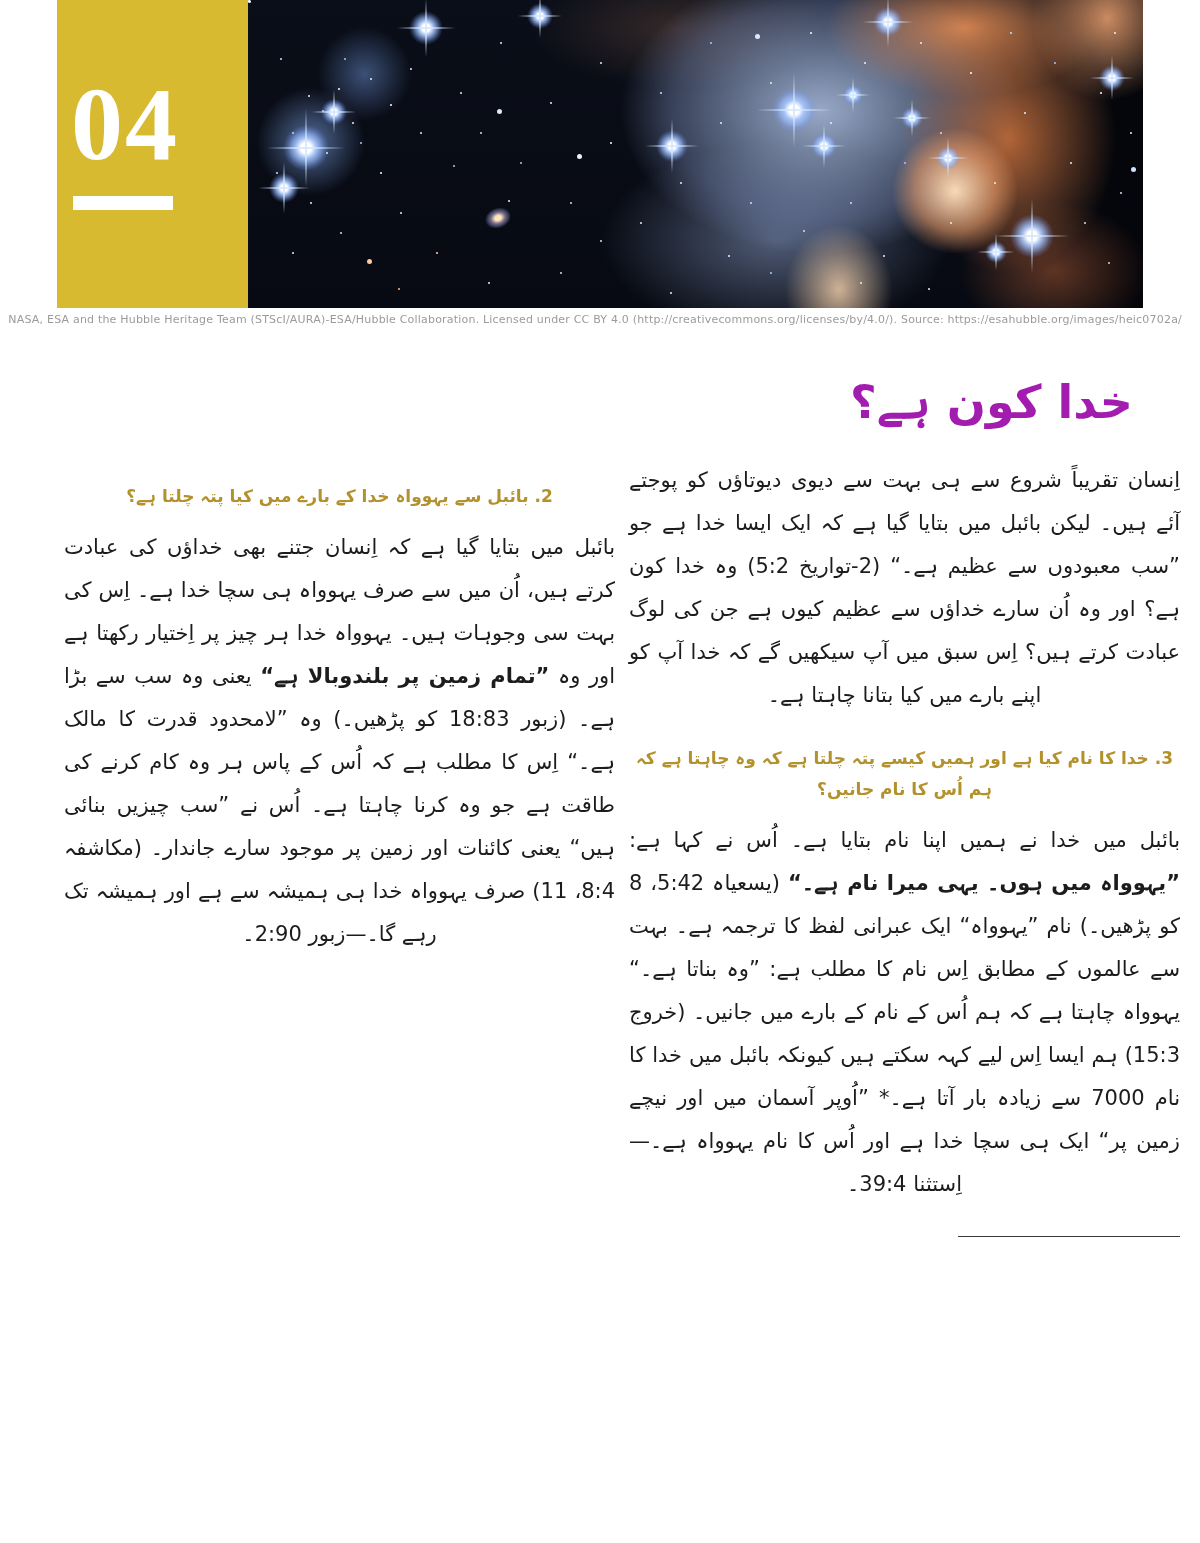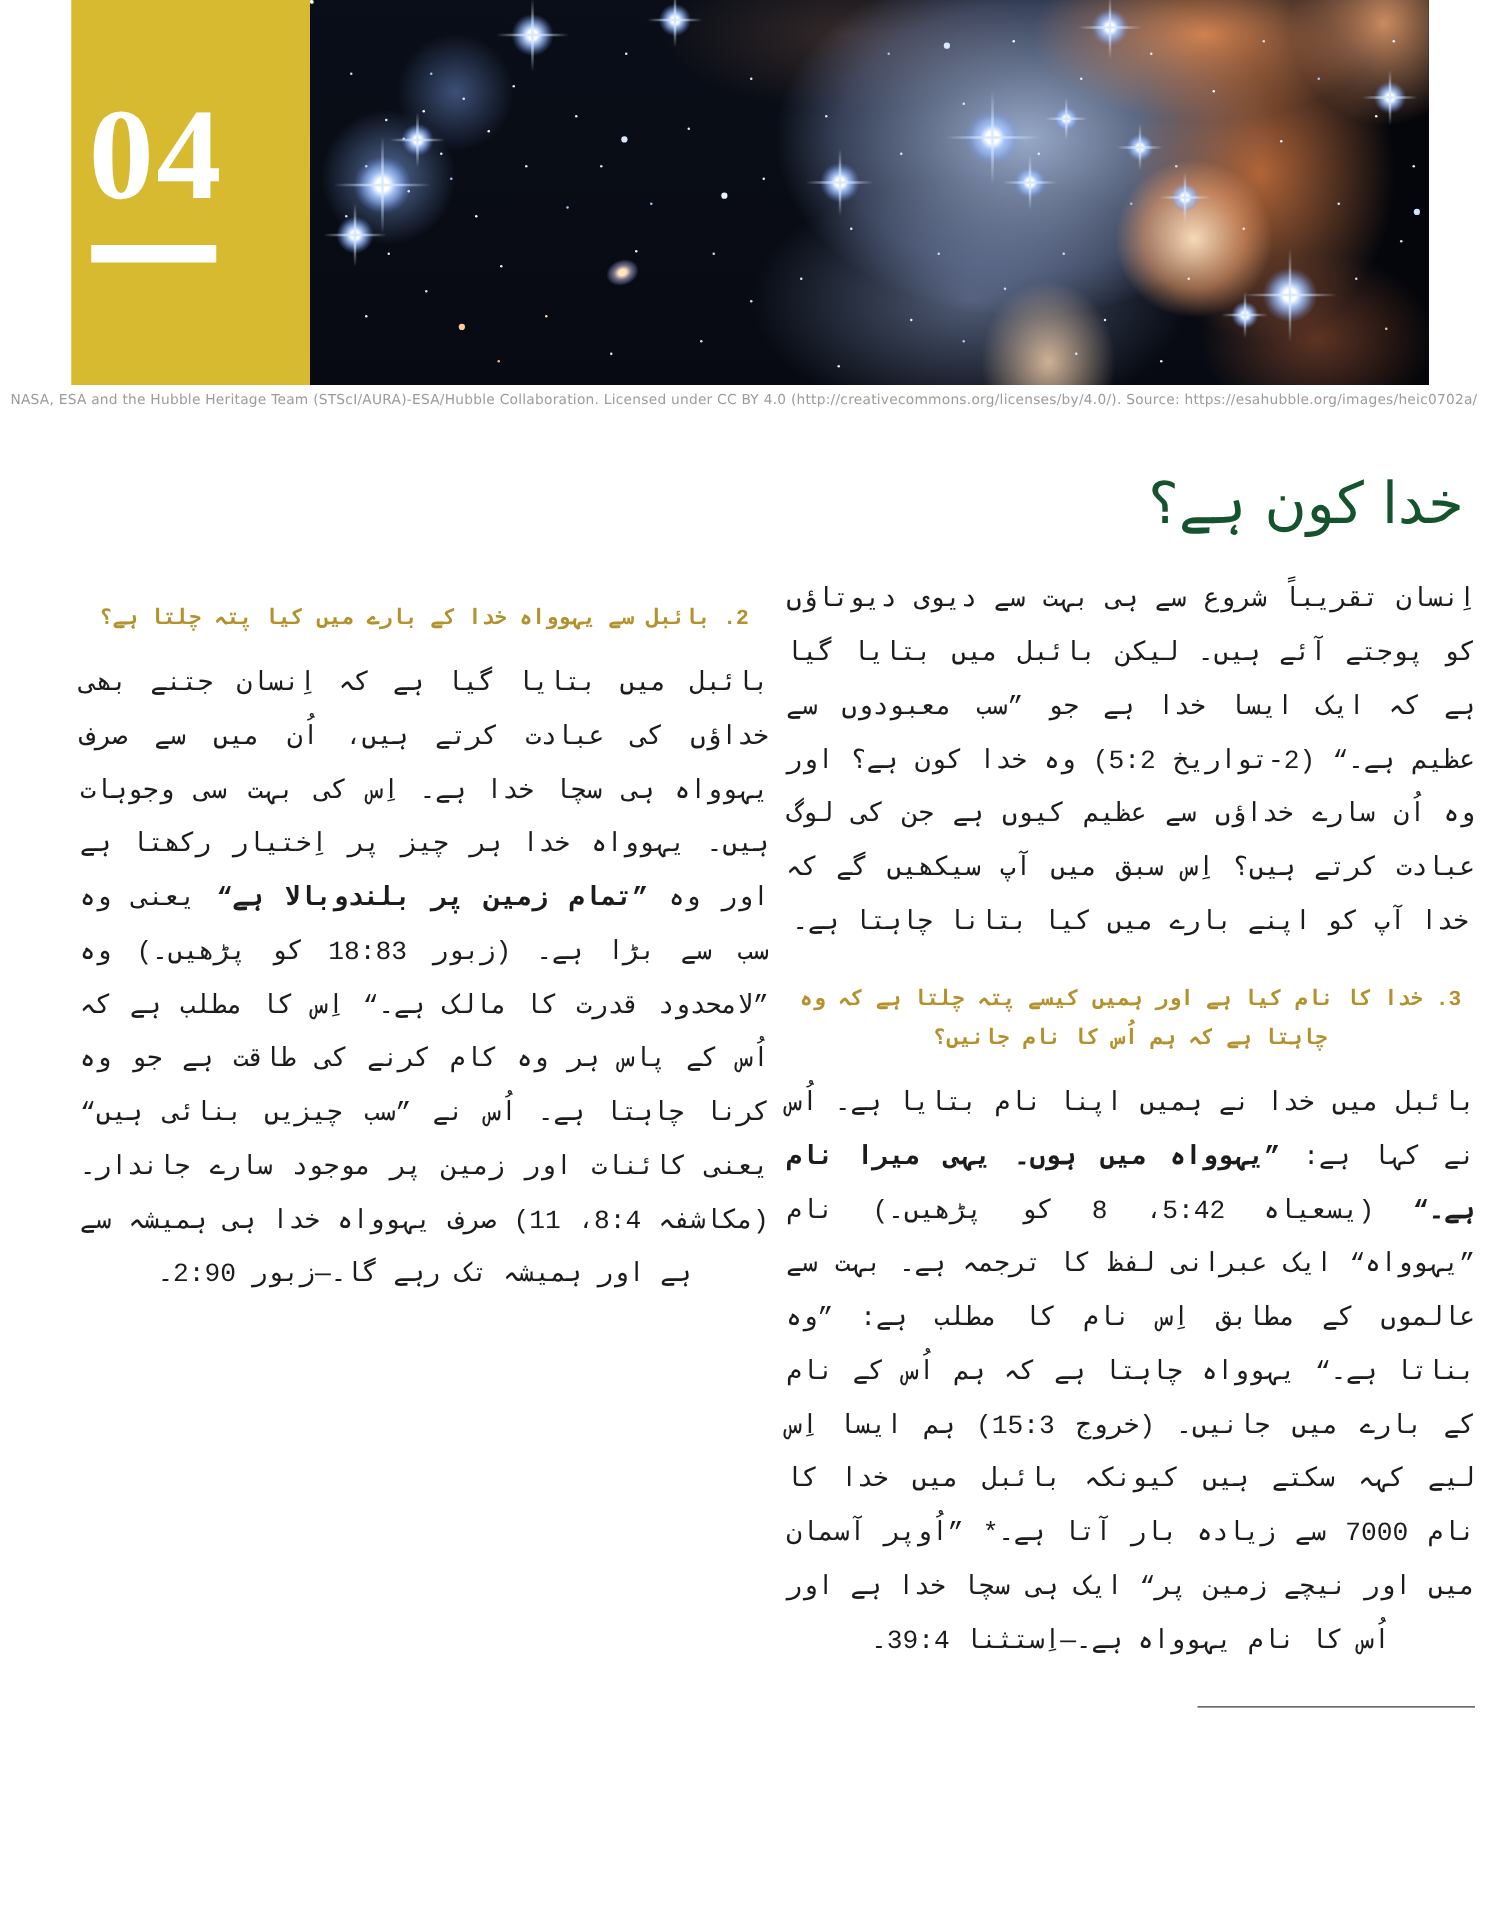--- a/index.html
+++ b/index.html
@@ -87,25 +87,25 @@
     position:absolute;left:250px;top:218px;width:34px;height:26px;transform:translate(-50%,-50%) rotate(-20deg);
     border-radius:50%;
     background:radial-gradient(closest-side,#ffe6bc 0 18%,rgba(214,190,235,.55) 42%,rgba(130,150,205,.3) 65%,rgba(0,0,0,0) 78%);
   }
   
   .credit{
     font-size:11px;letter-spacing:.2px;color:var(--credit-gray);
     text-align:right;padding:5px 18px 0 0;line-height:1.3;
   }
   .title{
-    direction:rtl;text-align:right;margin:46px 29px 0 0;
-    font-size:46px;font-weight:400;line-height:1.3;color:#14532d;
+    direction:rtl;text-align:right;margin:46px 67px 0 0;
+    font-size:46px;font-weight:700;line-height:1.3;color:#a21caf;
   }
   
-  .columns{display:flex;direction:rtl;gap:14px;padding:26px 20px 0 64px;font-family:Liberation Mono, monospace;}
+  .columns{display:flex;direction:rtl;gap:14px;padding:26px 20px 0 64px;}
   .col{flex:1 1 0;direction:rtl;}
   .col-second{padding-top:22px;}
   .body-text{
     font-size:21px;line-height:2.05;text-align:justify;text-align-last:center;
     color:var(--body-text);
   }
   .q-heading{
     color:var(--heading-gold);font-size:17px;font-weight:700;line-height:1.8;
     text-align:center;margin:26px 0 14px 0;
   }

